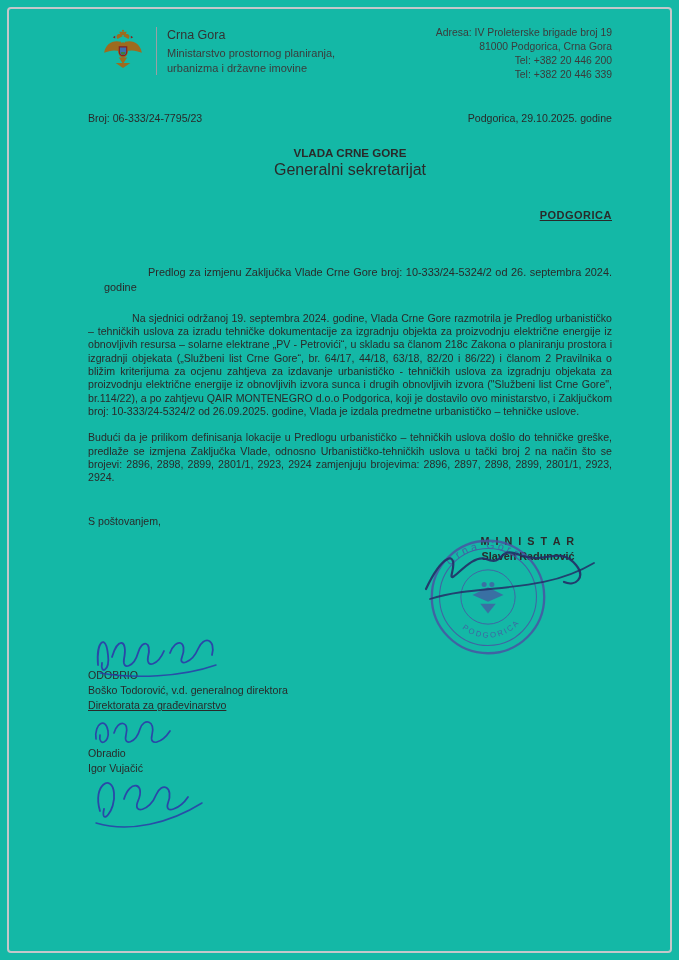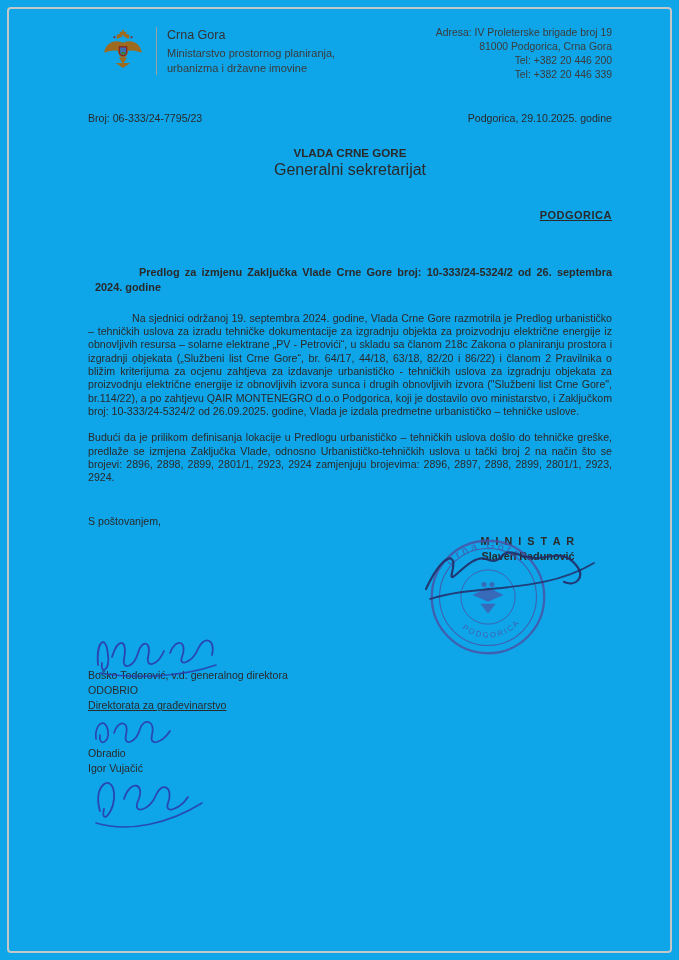--- a/index.html
+++ b/index.html
@@ -1,17 +1,17 @@
 <!DOCTYPE html>
 <html><head>
 <meta charset="utf-8">
 <style>
   html, body { margin: 0; padding: 0; background: #ffffff; }
   .sheet {
-    position: relative; width: 679px; height: 960px; background: #0ea5e9;
+    position: relative; width: 679px; height: 960px; background: #14b8a6;
     font-family: "Liberation Sans", "DejaVu Sans", sans-serif; color: #2a2a2a;
     overflow: hidden;
   }
   .frame { position: absolute; inset: 7px; border: 2px solid #c4c7ca; border-radius: 4px; pointer-events: none; }
   .content { position: absolute; left: 88px; top: 26px; width: 524px; }
 
   .letterhead { display: flex; justify-content: space-between; align-items: flex-start; }
   .lh-left { display: flex; align-items: center; gap: 10px; margin-left: 12px; }
   .coa svg { display: block; }
   .vrule { width: 1px; height: 48px; background: #9aa0a4; }
@@ -20,21 +20,21 @@
   .lh-right { text-align: right; font-size: 10.4px; line-height: 1.35; color: #3b3b3b; }
 
   .ref-row { display: flex; justify-content: space-between; font-size: 10.6px; margin-top: 30px; }
 
   .addressee { text-align: center; margin-top: 22px; }
   .addr-main { font-weight: bold; font-size: 11.6px; }
   .addr-sub { font-size: 16px; margin-top: 2px; }
   .addr-city-row { text-align: right; margin-top: 26px; }
   .addr-city { font-weight: bold; font-size: 11px; text-decoration: underline; letter-spacing: 0.5px; }
 
-  .subject { font-weight: bold; font-size: 10.9px; line-height: 1.35; text-align: justify; text-indent: 44px; margin: 42px 0 0 7px; }
+  .subject { font-weight: normal; font-size: 10.9px; line-height: 1.35; text-align: justify; text-indent: 44px; margin: 42px 0 0 16px; }
   p.body { font-size: 10.6px; line-height: 1.26; text-align: justify; margin: 13px 0 0 0; }
   p.body.indent { text-indent: 44px; margin-top: 17px; }
 
   .sign-area { position: relative; height: 400px; margin-top: 22px; }
   .closing { position: absolute; left: 0; top: 8px; font-size: 10.6px; }
   .minister { position: absolute; right: 4px; top: 28px; width: 160px; text-align: center; z-index: 1; }
   .min-title { font-weight: bold; font-size: 10.8px; letter-spacing: 1.5px; white-space: nowrap; }
   .min-name { font-weight: bold; font-size: 10.8px; margin-top: 3px; }
 
   .stamp { position: absolute; left: 337px; top: 27px; z-index: 2; opacity: 0.8; }
@@ -147,22 +147,22 @@
         <path d="M12 62 C62 46 122 58 176 26" stroke="#232d66" stroke-width="1.8" opacity="0.85"></path>
       </svg>
 
 
       <svg class="sig sig-marina" width="135" height="58" viewBox="0 0 135 58" aria-hidden="true">
         <path d="M8 40 C6 16 16 8 18 30 C20 46 10 50 12 38 M22 32 C28 12 38 14 34 34 C32 46 44 42 48 28 C52 14 62 16 58 32 C56 44 68 40 74 26 M80 28 C86 12 98 16 92 32 C88 42 102 38 108 24 C114 10 126 14 122 30" stroke="#2c3ba8" stroke-width="1.8" opacity="0.9"></path>
         <path d="M10 48 C44 54 92 52 126 40" stroke="#2c3ba8" stroke-width="1.5" opacity="0.85"></path>
       </svg>
 
       <div class="blk odobrio">
+        <div>ODOBRIO</div>
         <div>Boško Todorović, v.d. generalnog direktora</div>
-        <div>ODOBRIO</div>
         <div class="dept">Direktorata za građevinarstvo</div>
       </div>
 
       <svg class="sig sig-bosko" width="95" height="42" viewBox="0 0 95 42" aria-hidden="true">
         <path d="M6 28 C4 12 16 6 18 20 C20 32 8 36 10 24 M24 22 C28 8 40 10 36 24 C33 36 46 32 50 18 C54 6 66 10 62 24 C59 36 72 32 80 20" stroke="#2c3ba8" stroke-width="1.7" opacity="0.9"></path>
       </svg>
 
       <div class="blk obradio">
         <div>Obradio</div>
         <div>Igor Vujačić</div>

